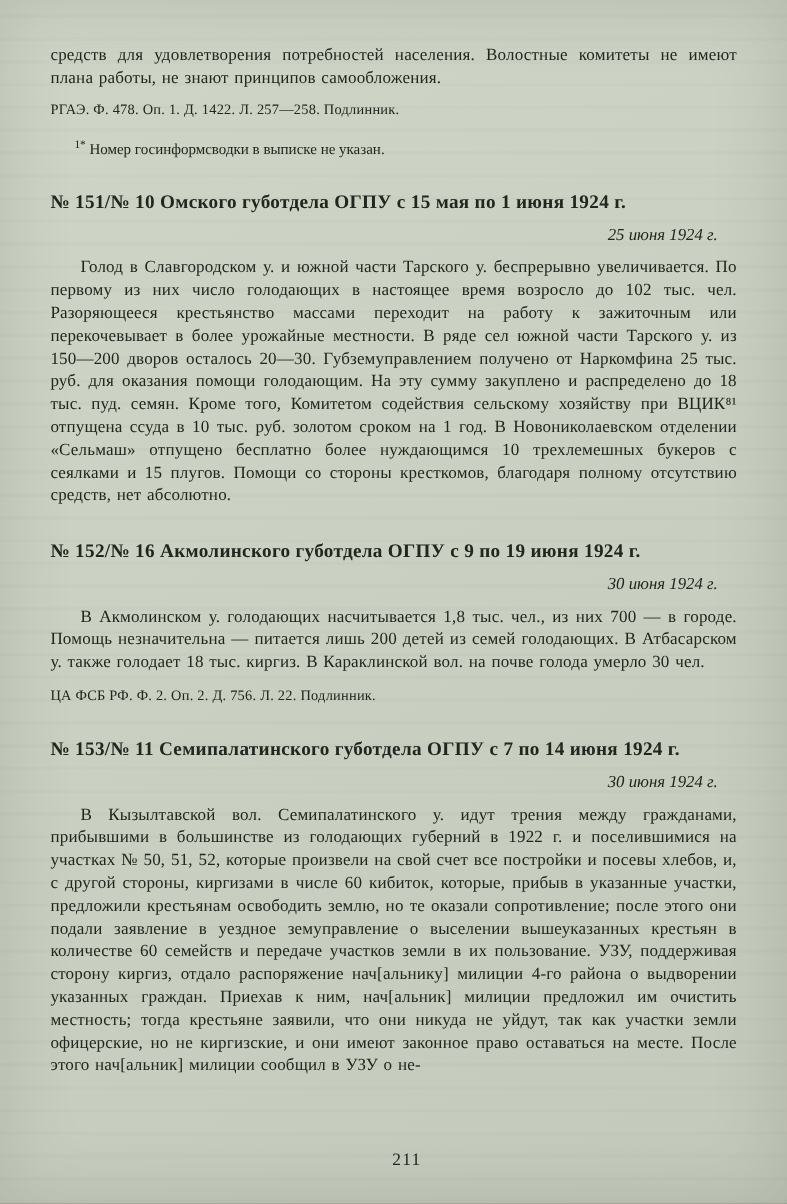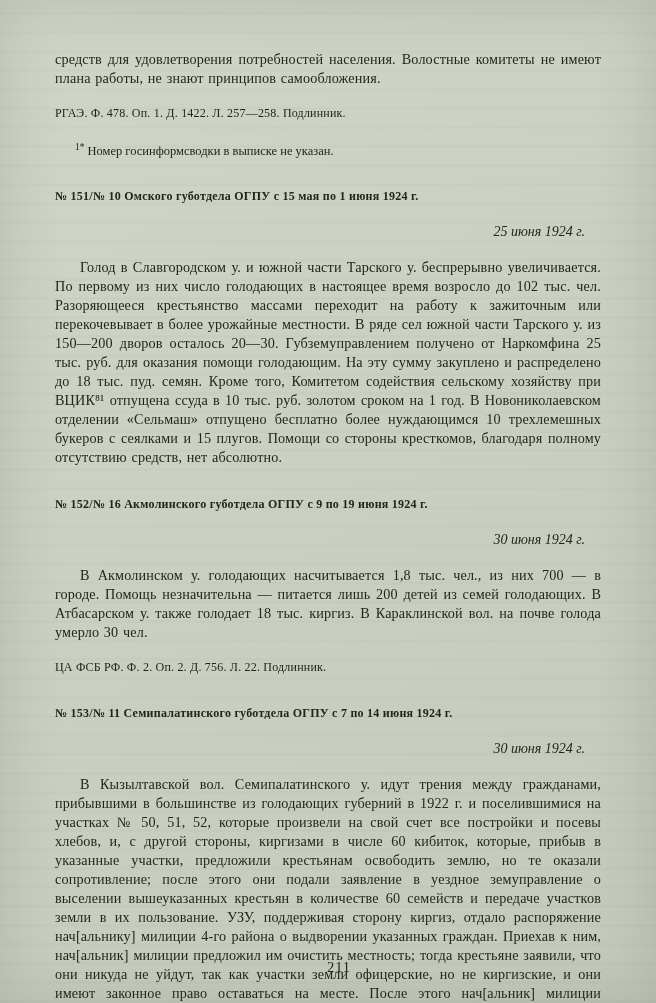--- a/index.html
+++ b/index.html
@@ -31,21 +31,21 @@
         rgba(0, 0, 0, 0) 3px,
         rgba(0, 0, 0, 0) 19px
       );
     opacity: 0.55;
     pointer-events: none;
   }
   .content {
     position: relative;
     padding: 33px 38px 0 38px;
   }
-  p, h2 { margin: 17px; }
+  p, h2 { margin: 4px; }
   .body-text {
     font-size: 14.2px;
     line-height: 19px;
     text-align: justify;
     text-indent: 25px;
     letter-spacing: 0.15px;
     word-spacing: 1px;
   }
   .no-indent { text-indent: 0; }
   .archive-ref {
@@ -60,21 +60,21 @@
     line-height: 16px;
     text-indent: 20px;
   }
   .fn-marker {
     vertical-align: super;
     font-size: 9.5px;
     margin-right: 3px;
   }
   .doc-heading {
     margin-top: 27px;
-    font-size: 12px;
+    font-size: 16px;
     font-weight: bold;
     line-height: 20px;
     letter-spacing: 0.25px;
   }
   .doc-date {
     margin-top: 9px;
     font-size: 14px;
     font-style: italic;
     text-align: right;
     padding-right: 16px;

